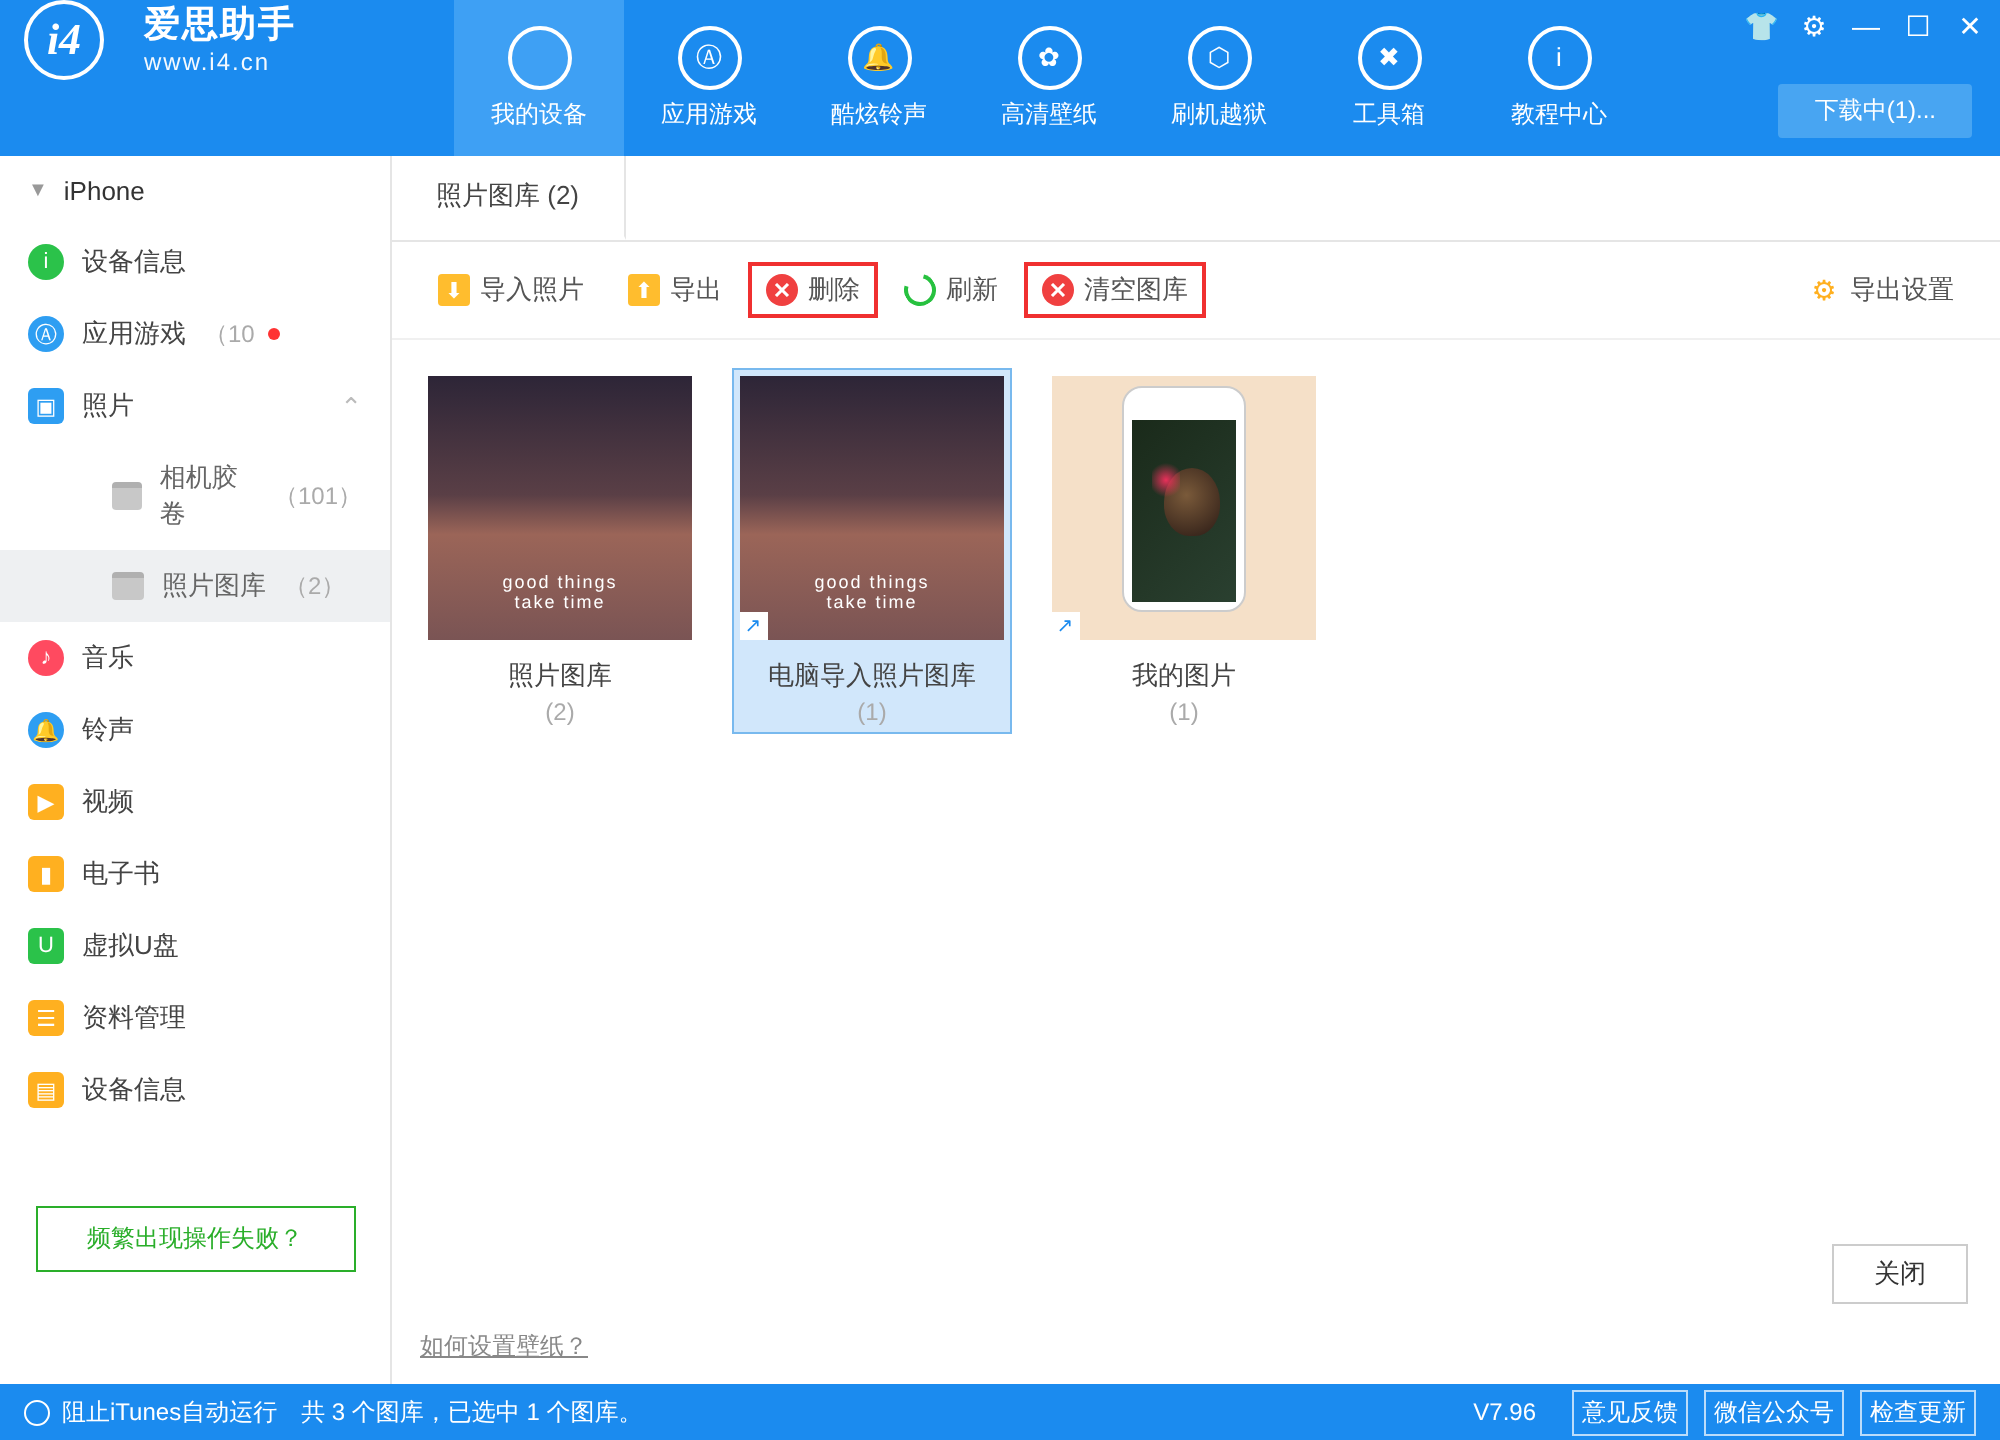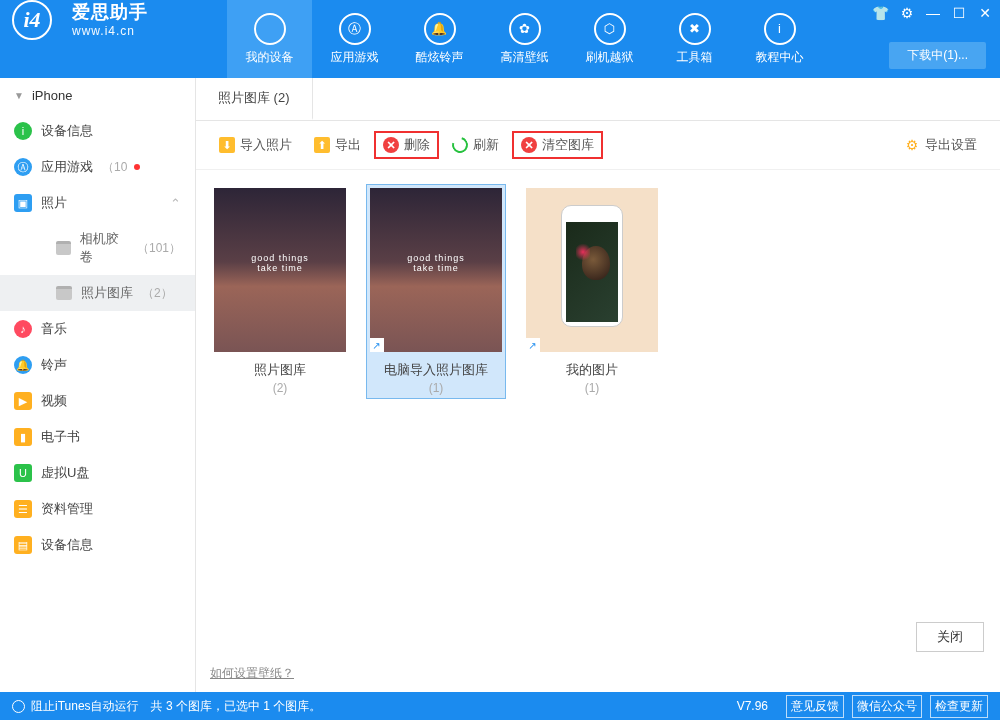--- a/index.html
+++ b/index.html
@@ -51,21 +51,21 @@
 .ic.export { background: #ffbd2e; color: #fff; }
 .ic.del { background: #f04040; color: #fff; border-radius: 50%; font-weight: bold; }
 .ic.refresh { border: 2px solid #27c13f; border-radius: 50%; border-top-color: transparent; transform: rotate(-30deg); }
 .ic.gear { color: #ffb020; font-size: 14px; }
 .highlight { border: 2px solid #f03030; padding: 3px 7px; }
 .spacer { flex: 1; }
 
 .grid { padding: 14px; display: flex; gap: 16px; flex: 1; align-items: flex-start; }
 .card { width: 140px; cursor: pointer; text-align: center; border: 1px solid transparent; padding: 3px; }
 .card.sel { background: #d1e7fb; border: 1px solid #78b9ee; }
-.thumb { width: 132px; height: 164px; background: #6b4f52; position: relative; display: flex; flex-direction: column; justify-content: center; align-items: center; color: #fff; font-family: monospace; font-size: 9px; padding-bottom: 14px; letter-spacing: 1px; overflow: hidden; }
+.thumb { width: 132px; height: 132px; background: #6b4f52; position: relative; display: flex; flex-direction: column; justify-content: flex-end; align-items: center; color: #fff; font-family: monospace; font-size: 9px; padding-bottom: 14px; letter-spacing: 1px; overflow: hidden; }
 .thumb.cloud { background: linear-gradient(#2d2537 0%, #5a3f46 45%, #9b6558 60%, #7a5454 100%); }
 .thumb.phone { background: #f5e0c8; }
 .phone-body { width: 62px; height: 122px; background: #fff; border: 1px solid #ccc; border-radius: 10px; position: relative; margin-top: 5px; }
 .phone-screen { position: absolute; top: 16px; left: 4px; right: 4px; bottom: 4px; background: linear-gradient(135deg,#1a2a1a,#2a4030); }
 .phone-face { position: absolute; top: 24px; left: 16px; width: 28px; height: 34px; background: radial-gradient(circle at 40% 40%, #7a5a3a, #2a1a15); border-radius: 50% 50% 45% 45%; }
 .phone-light { position: absolute; top: 20px; left: 10px; width: 14px; height: 20px; background: radial-gradient(circle,#ff3060,transparent 70%); opacity: 0.9; }
 .link-badge { position: absolute; left: 0; bottom: 0; width: 14px; height: 14px; background: #fff; color: #1b8bef; font-size: 10px; display: flex; align-items: center; justify-content: center; }
 .card-title { margin-top: 9px; font-size: 13px; color: #444; }
 .card-count { font-size: 12px; color: #aaa; margin-top: 2px; }
 
@@ -185,20 +185,21 @@
         </div>
         <div class="side-item">
           <span class="side-icon sq" style="background:#ffb020">☰</span>
           <span>资料管理</span>
         </div>
         <div class="side-item">
           <span class="side-icon sq" style="background:#ffb020">▤</span>
           <span>设备信息</span>
         </div>
       </div>
+    <div class="help-btn">频繁出现操作失败？</div>
   </div>
 
   <div class="content">
     <div class="tabs">
       <div class="tab">照片图库 (2)</div>
     </div>
     <div class="toolbar">
       <div class="tbtn">
           <span class="ic import">⬇</span>
           <span>导入照片</span>

